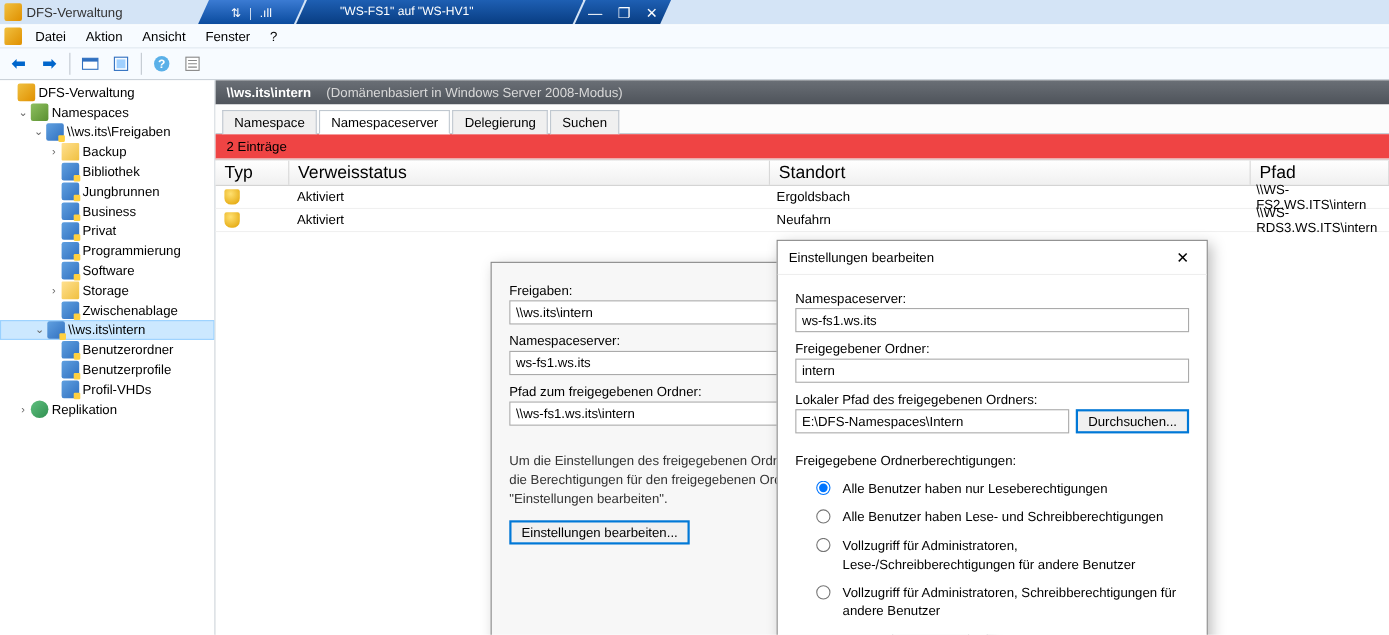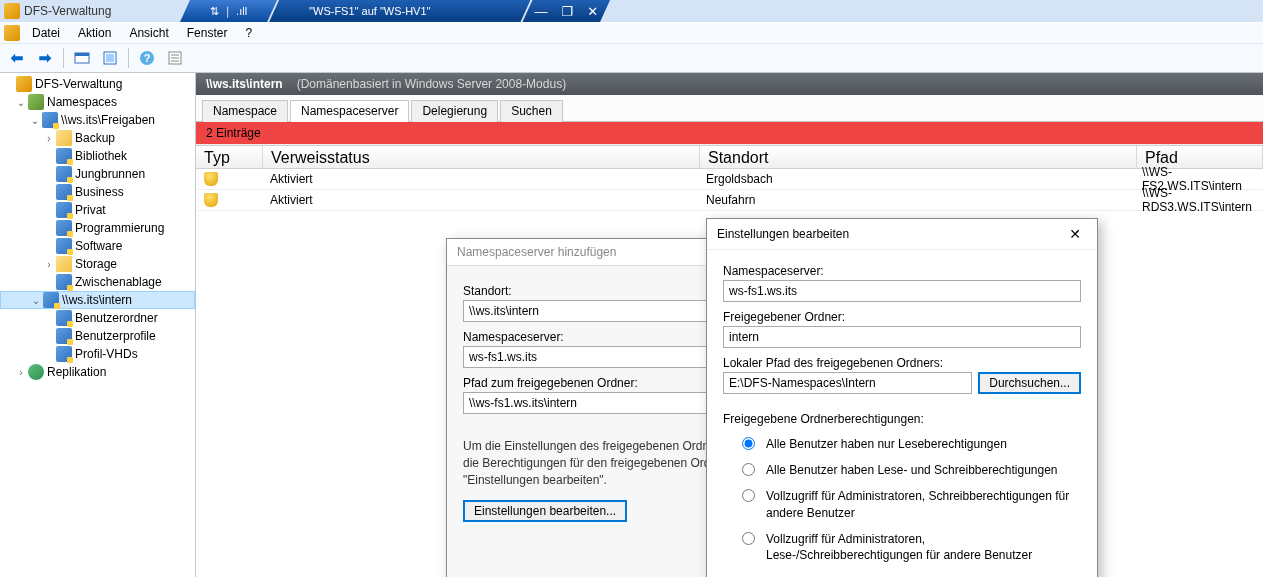--- a/index.html
+++ b/index.html
@@ -247,23 +247,22 @@
         <div class="gc gw-typ">
             <span class="trophy"></span>
           </div>
         <div class="gc gw-verw">Aktiviert</div>
         <div class="gc gw-stand">Neufahrn</div>
         <div class="gc gw-pfad">\\WS-RDS3.WS.ITS\intern</div>
       </div>
     </div>
 
     <div class="dialog dlg1">
-      <div class="dlg-title">Namespaceserver hinzufügen</div>
       <div class="body">
-        <div class="field-label">Standort:</div>
+        <div class="field-label">Freigaben:</div>
         <input class="field-input" readonly="" value="\\ws.its\intern" style="">
         <div class="field-label">Namespaceserver:</div>
         <input class="field-input" readonly="" value="ws-fs1.ws.its" style="">
         <div class="field-label">Pfad zum freigegebenen Ordner:</div>
         <input class="field-input" readonly="" value="\\ws-fs1.ws.its\intern" style="">
         <div class="hint">Um die Einstellungen des freigegebenen Ordners wie den lokalen Pfad und die Berechtigungen für den freigegebenen Ordner zu ändern, klicken Sie auf "Einstellungen bearbeiten".</div>
         <div style="margin-top:12px"><button class="btn focus">Einstellungen bearbeiten...</button></div>
       </div>
       <div class="footer">
         <button class="btn" style="min-width:70px">OK</button>
@@ -289,23 +288,23 @@
         <label class="radio-opt">
             <input type="radio" name="perm" checked="" style="">
             <span>Alle Benutzer haben nur Leseberechtigungen</span>
           </label>
         <label class="radio-opt">
             <input type="radio" name="perm" style="">
             <span>Alle Benutzer haben Lese- und Schreibberechtigungen</span>
           </label>
         <label class="radio-opt">
             <input type="radio" name="perm" style="">
-            <span>Vollzugriff für Administratoren, Schreibberechtigungen für andere Benutzer</span>
+            <span>Vollzugriff für Administratoren, Lese-/Schreibberechtigungen für andere Benutzer</span>
           </label>
         <label class="radio-opt">
             <input type="radio" name="perm" style="">
-            <span>Vollzugriff für Administratoren, Lese-/Schreibberechtigungen für andere Benutzer</span>
+            <span>Vollzugriff für Administratoren, Schreibberechtigungen für andere Benutzer</span>
           </label>
       </div>
     </div>
 
   </div>
 </div>
 
 </body></html>

